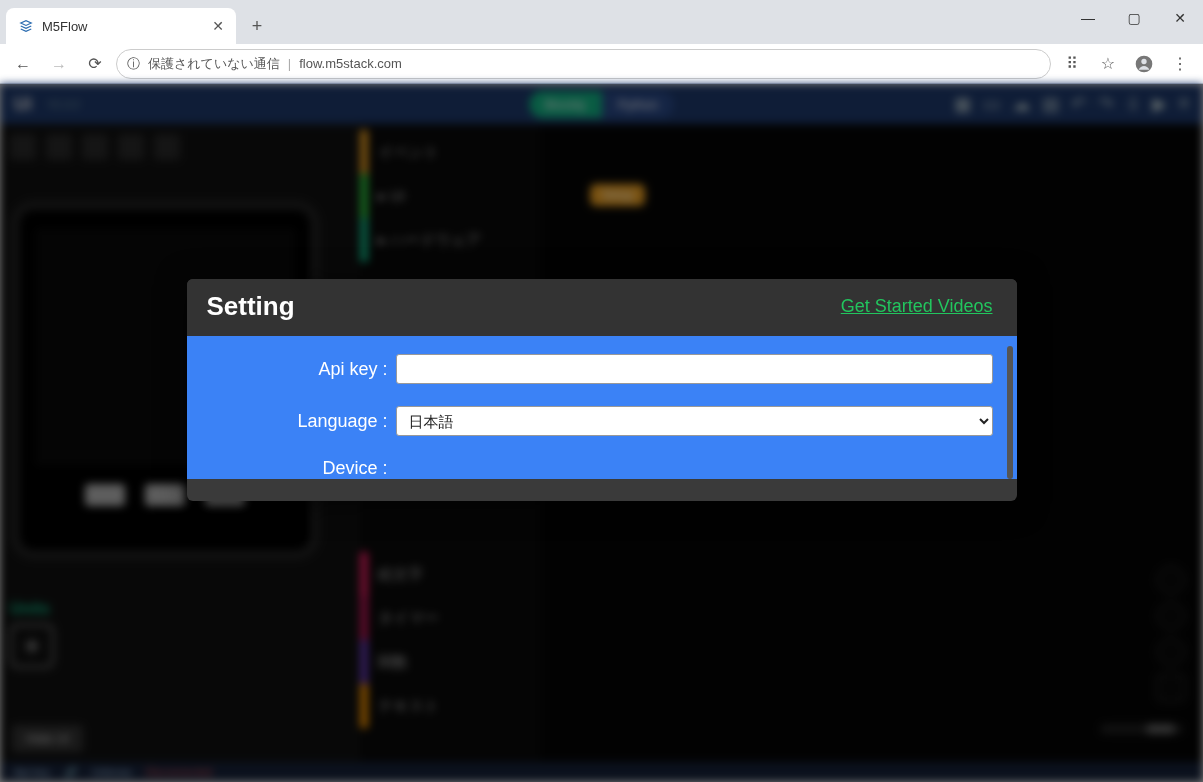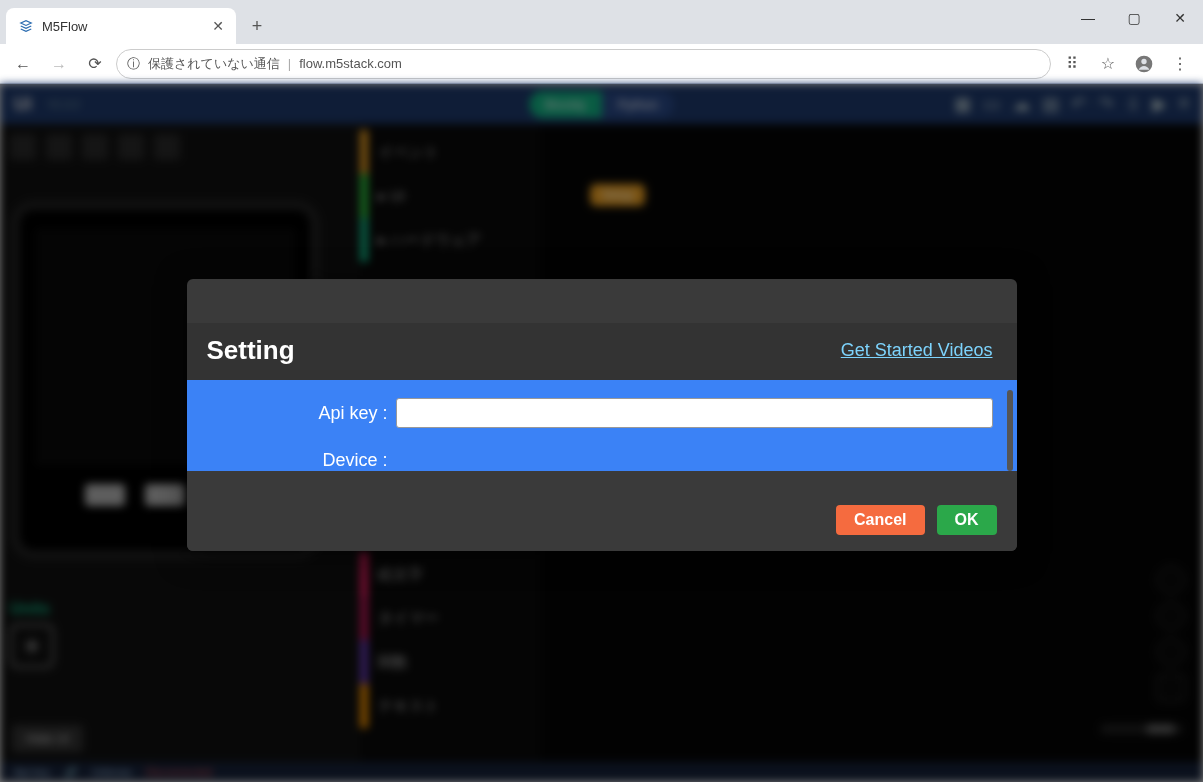--- a/index.html
+++ b/index.html
@@ -49,23 +49,23 @@
   .footer-bar .red { color:#e55;}
   .hide-ui { position:absolute; bottom:30px; left:12px; background:#333; color:#ccc; padding:6px 14px; border-radius:4px; font-size:13px;}
   .zoom-col { position:absolute; right:18px; bottom:60px; display:flex; flex-direction:column; gap:8px;}
   .zoom-col div { width:28px; height:28px; border:1px solid #444; border-radius:50%; background:#0a0a0a;}
   .hscroll { position:absolute; bottom:28px; left:560px; right:20px; height:10px; background:#222; border-radius:5px;}
   .hscroll .thumb{ position:absolute; left:55%; width:35%; top:0; bottom:0; background:#666; border-radius:5px;}
 
   
   .overlay { position:absolute; top:84px; left:0; right:0; bottom:0; background:rgba(0,0,0,0.5); display:flex; align-items:flex-start; justify-content:center; padding-top:195px;}
   .modal { width:830px; background:#3a3a3a; border-radius:6px; box-shadow:0 4px 30px rgba(0,0,0,0.5); color:#fff; overflow:hidden;}
-  .modal-header { display:flex; align-items:center; justify-content:space-between; padding:12px 24px 14px 20px; background:#333;margin-top:44px;}
+  .modal-header { display:flex; align-items:center; justify-content:space-between; padding:12px 24px 14px 20px; background:#333;}
   .modal-header h2 { font-size:26px; font-weight:bold;}
-  .modal-header a { color:#7dd3fc; text-decoration:underline; font-size:18px;}
+  .modal-header a { color:#22c55e; text-decoration:underline; font-size:18px;}
   .modal-body { padding:18px 24px 0 24px; background:#3b82f6; position:relative;}
   .modal-body::after { content:""; position:absolute; right:4px; top:10px; bottom:0; width:6px; background:#555; border-radius:3px;}
   .form-row { display:flex; align-items:center; margin-bottom:22px;}
   .form-row label { width:185px; text-align:right; padding-right:8px; font-size:18px;}
   .form-row input[type=text], .form-row select { flex:1; height:30px; border:1px solid #999; border-radius:3px; padding:0 8px; font-size:15px; background:#fff; color:#222;}
   .form-row select { appearance:auto;}
   .theme-swatches { display:flex; gap:14px; flex:1;}
   .swatch { width:108px; height:32px; border-radius:3px;}
   .modal-footer { display:flex; justify-content:flex-end; gap:12px; padding:12px 20px 16px; background:#3a3a3a;}
   .btn { padding:6px 18px; border-radius:4px; font-size:16px; font-weight:bold; color:#fff; border:none; cursor:pointer;}
@@ -216,21 +216,23 @@
     <div class="modal-header">
       <h2>Setting</h2>
       <a href="#">Get Started Videos</a>
     </div>
     <div class="modal-body">
       <div class="form-row">
         <label>Api key :</label>
         <input type="text" value="" style="">
       </div>
       <div class="form-row">
+        <label>Language :</label>
+        <select>
+          <option>日本語</option>
+        </select>
+      </div>
+      <div class="form-row">
         <label>Device :</label>
       </div>
     </div>
-    <div class="modal-footer">
-      <button class="btn btn-cancel">Cancel</button>
-      <button class="btn btn-ok">OK</button>
-    </div>
   </div>
 </div>
 
 </body></html>

